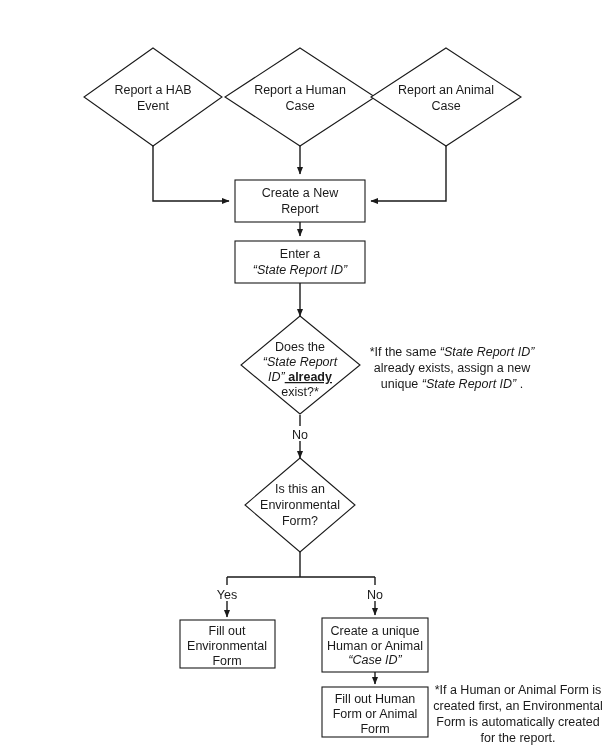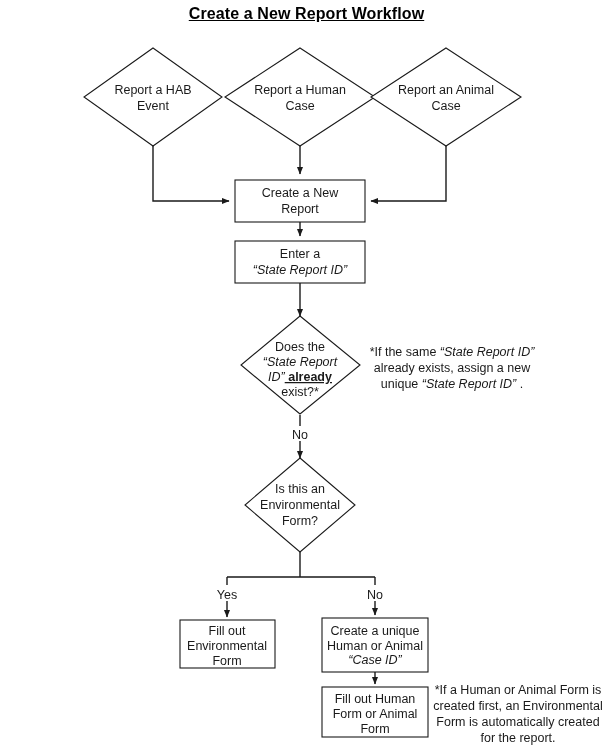--- a/index.html
+++ b/index.html
@@ -68,21 +68,20 @@
     font-size: 12.5px;
     fill: #1a1a1a;
     text-anchor: middle;
   }
 </style>
 </head>
 <body>
 
 <div id="chart-root">
 
-  <div class="page-title">Create a New Report Workflow</div>
 
   <svg width="613" height="751" viewBox="0 0 613 751">
 
     <defs>
       <marker id="arrow" markerWidth="9" markerHeight="9" refX="7.4" refY="3.2" orient="auto" markerUnits="userSpaceOnUse">
         <path d="M0,0 L8,3.2 L0,6.4 z" fill="#1a1a1a"></path>
       </marker>
     </defs>
 
     <path class="conn" d="M153,145 L153,201 L229,201" marker-end="url(#arrow)"></path>

